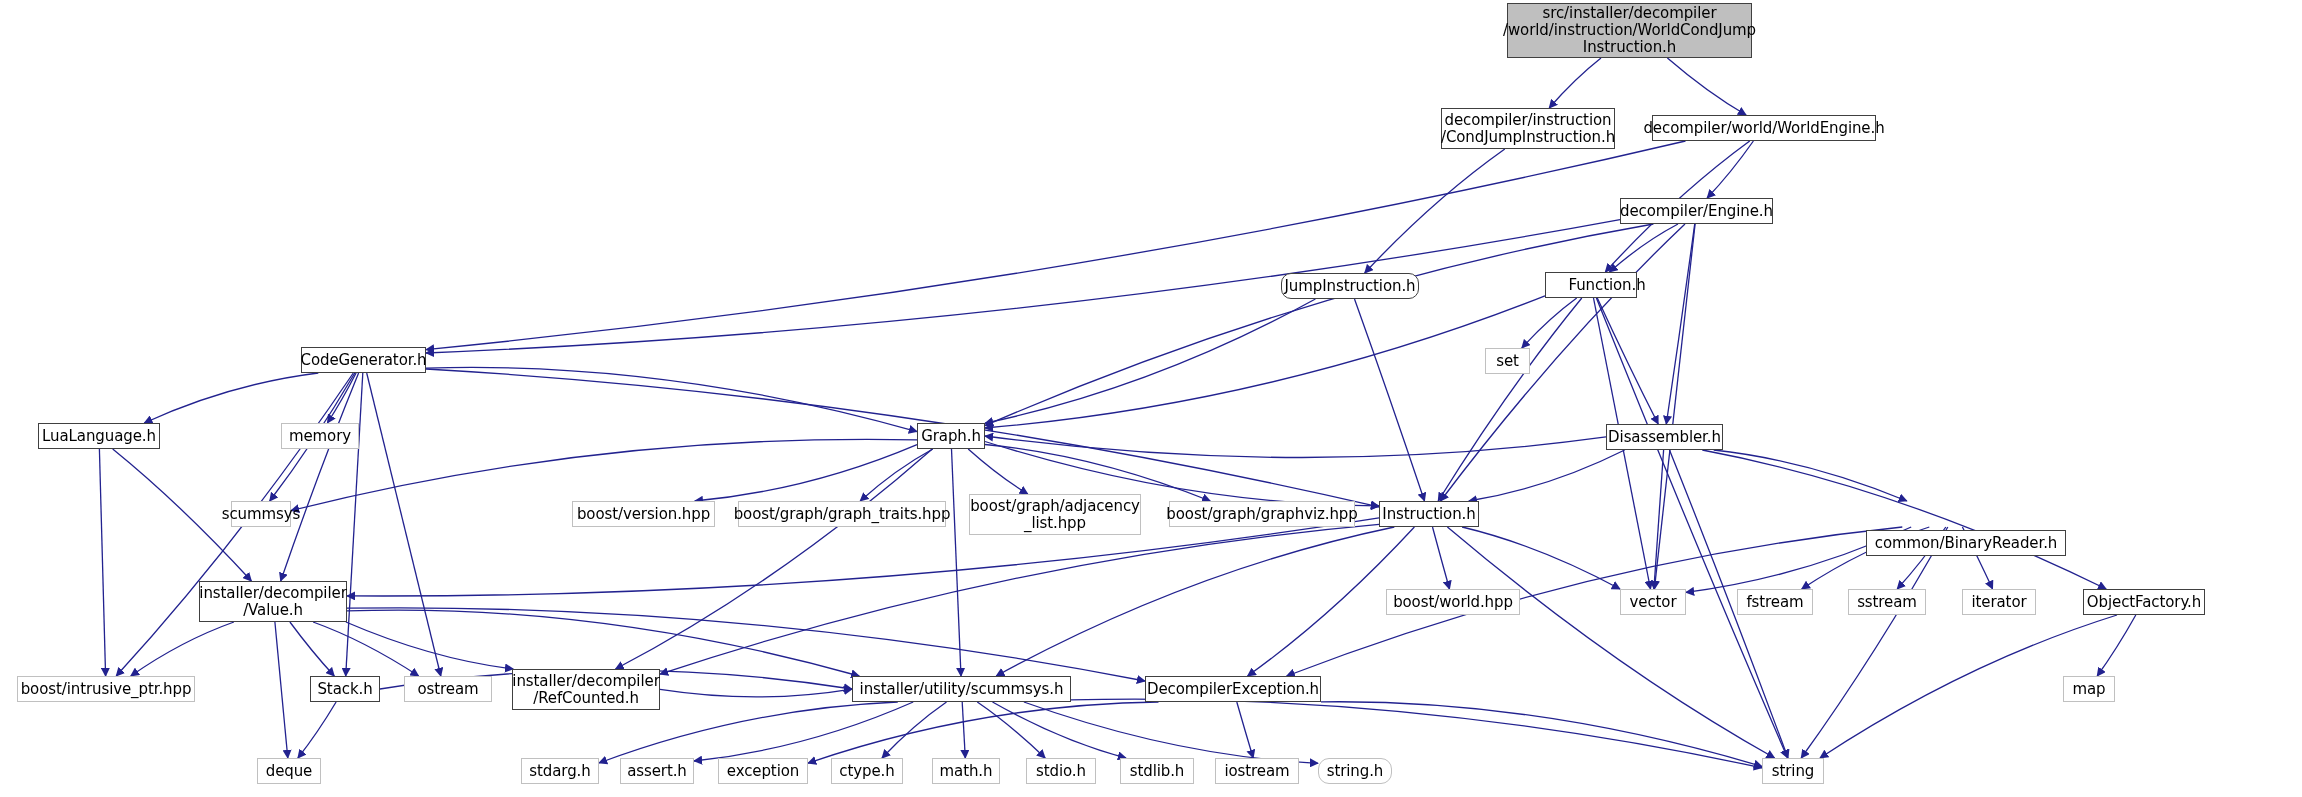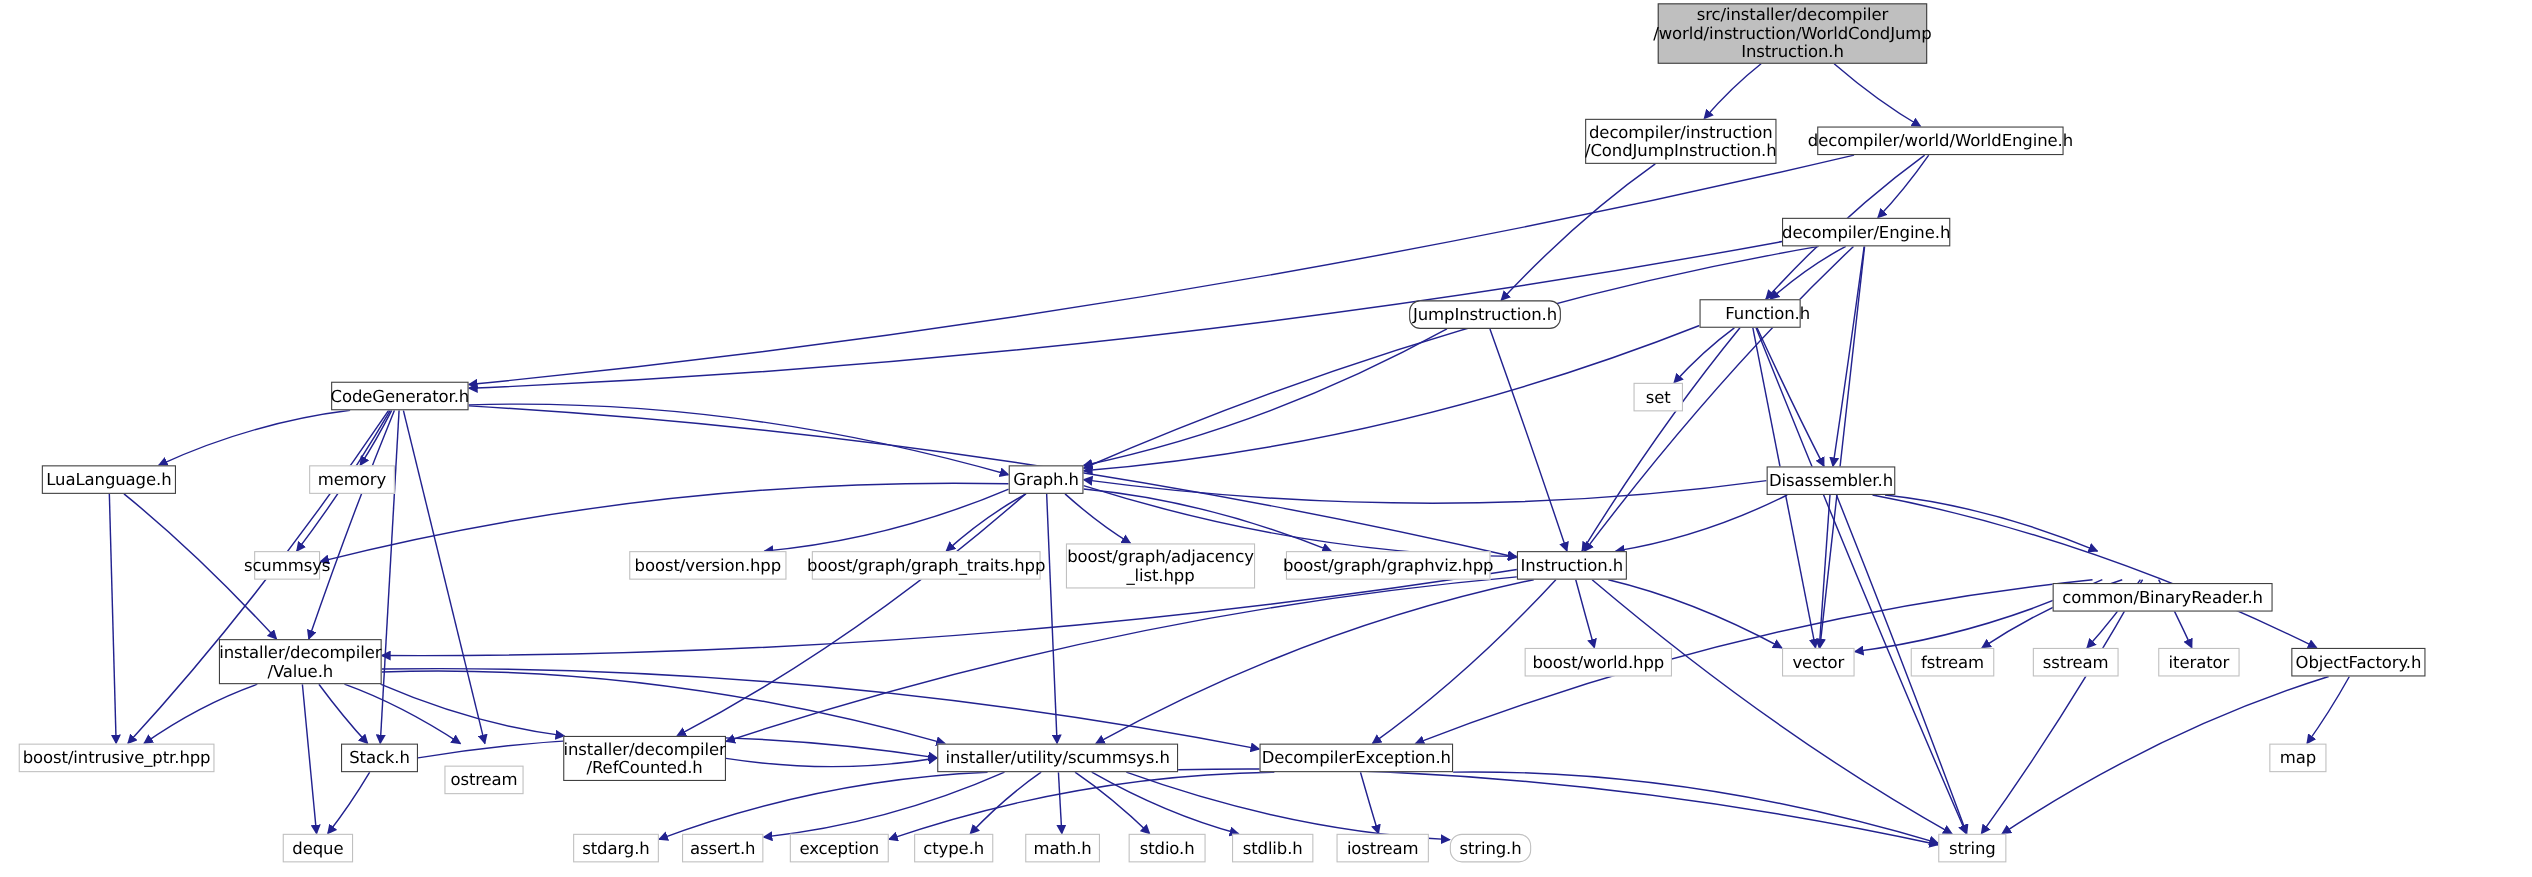--- a/index.html
+++ b/index.html
@@ -165,21 +165,21 @@
       <div class="node n-header" style="left: 199px; top: 581px; width: 148px; height: 41px;">installer/decompiler
 /Value.h</div>
       <div class="node n-plain" style="left: 1386px; top: 589px; width: 134px; height: 26px;">boost/world.hpp</div>
       <div class="node n-plain" style="left: 1620px; top: 589px; width: 66px; height: 26px;">vector</div>
       <div class="node n-plain" style="left: 1737px; top: 589px; width: 76px; height: 26px;">fstream</div>
       <div class="node n-plain" style="left: 1848px; top: 589px; width: 78px; height: 26px;">sstream</div>
       <div class="node n-plain" style="left: 1962px; top: 589px; width: 74px; height: 26px;">iterator</div>
       <div class="node n-header" style="left: 2083px; top: 589px; width: 122px; height: 26px;">ObjectFactory.h</div>
       <div class="node n-plain" style="left: 17px; top: 676px; width: 178px; height: 26px;">boost/intrusive_ptr.hpp</div>
       <div class="node n-header" style="left: 310px; top: 676px; width: 70px; height: 26px;">Stack.h</div>
-      <div class="node n-plain" style="left: 404px; top: 676px; width: 72px; height: 26px; margin-top: 20px;">ostream</div>
+      <div class="node n-plain" style="left: 404px; top: 676px; width: 88px; height: 26px;">ostream</div>
       <div class="node n-header" style="left: 512px; top: 669px; width: 148px; height: 41px;">installer/decompiler
 /RefCounted.h</div>
       <div class="node n-header" style="left: 852px; top: 676px; width: 219px; height: 26px;">installer/utility/scummsys.h</div>
       <div class="node n-header" style="left: 1145px; top: 676px; width: 176px; height: 26px;">DecompilerException.h</div>
       <div class="node n-plain" style="left: 2063px; top: 676px; width: 52px; height: 26px;">map</div>
       <div class="node n-plain" style="left: 257px; top: 758px; width: 64px; height: 26px;">deque</div>
       <div class="node n-plain" style="left: 521px; top: 758px; width: 78px; height: 26px;">stdarg.h</div>
       <div class="node n-plain" style="left: 620px; top: 758px; width: 74px; height: 26px;">assert.h</div>
       <div class="node n-plain" style="left: 718px; top: 758px; width: 90px; height: 26px;">exception</div>
       <div class="node n-plain" style="left: 831px; top: 758px; width: 72px; height: 26px;">ctype.h</div>

